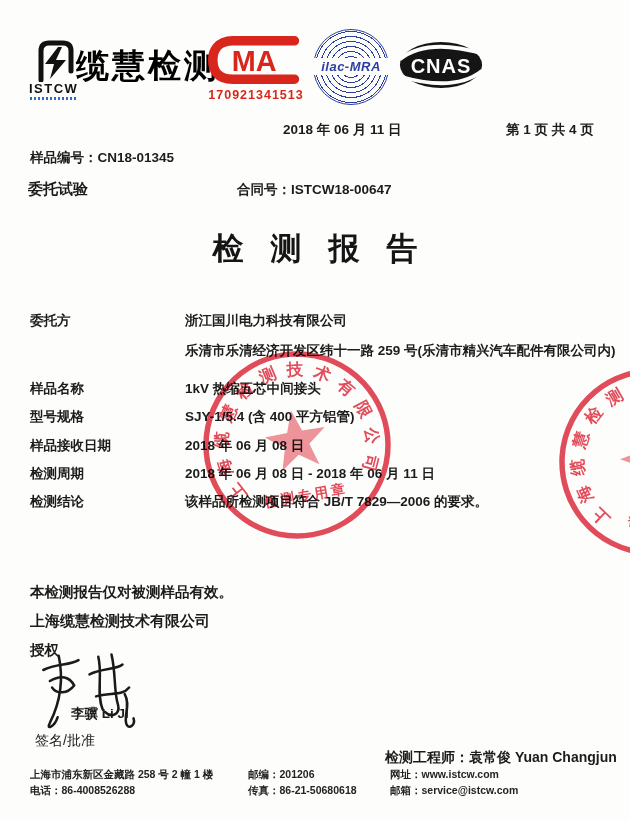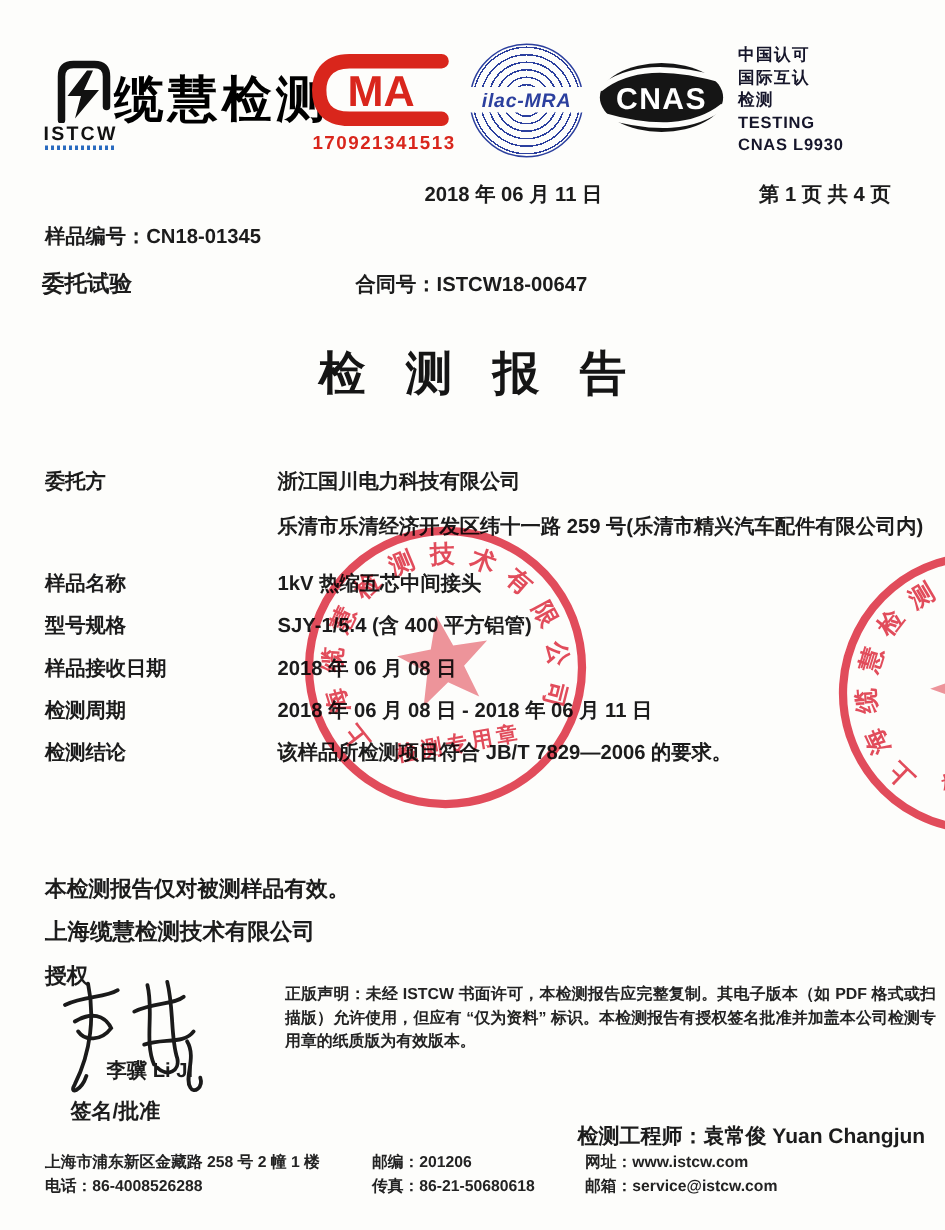--- a/index.html
+++ b/index.html
@@ -41,21 +41,21 @@
   
   .frow{left:0;top:0;width:630px;height:20px;}
   .flabel{position:absolute;left:30px;font-size:13.5px;font-weight:800;}
   .fvalue{position:absolute;left:185px;font-size:13.5px;font-weight:700;white-space:nowrap;}
   
   .validity{left:30px;top:583px;font-size:14.5px;font-weight:800;}
   .company{left:30px;top:612px;font-size:15px;font-weight:800;}
   .authorized{left:30px;top:641px;font-size:14.5px;font-weight:800;}
   .disclaimer{left:190px;top:656px;width:434px;font-size:10.6px;font-weight:600;line-height:15.5px;color:#232323;text-align:justify;}
   .approver{left:55px;top:705px;font-size:13.5px;font-weight:800;padding-left:16px;}
-  .signapprove{left:47px;top:732px;font-size:14px;font-weight:700;}
+  .signapprove{left:35px;top:732px;font-size:14px;font-weight:400;}
   .engineer{left:385px;top:749px;font-size:14px;font-weight:800;}
   
   .foot{font-size:10.5px;font-weight:700;color:#232323;white-space:nowrap;}
   .f-addr{left:30px;top:768px;} .f-zip{left:248px;top:768px;} .f-web{left:390px;top:768px;}
   .f-tel{left:30px;top:784px;}  .f-fax{left:248px;top:784px;} .f-mail{left:390px;top:784px;}
   
   .stamp{mix-blend-mode:multiply;opacity:0.88;}
   .stamp-main{left:197px;top:345px;transform:rotate(-10deg);}
   .stamp-edge{left:553px;top:362px;transform:rotate(-18deg);}
   .sig{left:30px;top:648px;}
@@ -83,27 +83,20 @@
     <div class="ilac-band">ilac-MRA</div>
   </div>
 
   <svg class="abs cnas-box" width="86" height="50" viewBox="0 0 90 52">
     <ellipse cx="45" cy="26" rx="43" ry="24" fill="#151515"></ellipse>
     <path d="M 2,20 C 22,4 50,3 88,14" fill="none" stroke="#fdfdfb" stroke-width="4"></path>
     <path d="M 2,38 C 40,49 68,48 88,32" fill="none" stroke="#fdfdfb" stroke-width="4"></path>
     <text x="45" y="34" text-anchor="middle" font-size="21" font-weight="800" fill="#ffffff" letter-spacing="1" font-family="Liberation Sans,sans-serif">CNAS</text>
   </svg>
 
-  <div class="abs accred">
-    <div>中国认可</div>
-    <div>国际互认</div>
-    <div>检测</div>
-    <div class="en">TESTING</div>
-    <div class="en">CNAS L9930</div>
-  </div>
 
   <div class="abs meta m-date">2018 年 06 月 11 日</div>
   <div class="abs meta m-page">第 1 页 共 4 页</div>
   <div class="abs meta m-sample"><span>样品编号：</span><span>CN18-01345</span></div>
   <div class="abs meta m-contract"><span>合同号：</span><span>ISTCW18-00647</span></div>
   <div class="abs m-testtype">委托试验</div>
 
   <div class="abs doc-title">检测报告</div>
 
   <div class="abs frow" style="top:312px">
@@ -144,21 +137,20 @@
       <path d="M 22,7 C 26,26 24,48 14,68 C 10,75 18,72 21,63"></path>
       <path d="M 14,30 C 24,24 32,26 36,34 C 30,42 20,42 16,36"></path>
       <path d="M 50,24 C 62,18 74,20 80,15"></path>
       <path d="M 58,8 C 62,24 56,42 62,56"></path>
       <path d="M 70,6 C 74,22 72,40 76,52 C 78,60 70,64 64,58"></path>
       <path d="M 56,44 C 68,40 80,44 86,36"></path>
       <path d="M 82,42 C 88,52 80,64 84,70 C 86,74 92,70 90,64"></path>
     </g>
   </svg>
 
-  <div class="abs disclaimer">正版声明：未经 ISTCW 书面许可，本检测报告应完整复制。其电子版本（如 PDF 格式或扫描版）允许使用，但应有 “仅为资料” 标识。本检测报告有授权签名批准并加盖本公司检测专用章的纸质版为有效版本。</div>
   <div class="abs approver">李骥  Li Ji</div>
   <div class="abs signapprove">签名/批准</div>
   <div class="abs engineer">检测工程师：袁常俊  Yuan Changjun</div>
 
   <div class="abs foot f-addr">上海市浦东新区金藏路 258 号 2 幢 1 楼</div>
   <div class="abs foot f-zip"><span>邮编：</span><span>201206</span></div>
   <div class="abs foot f-web"><span>网址：</span><span>www.istcw.com</span></div>
   <div class="abs foot f-tel"><span>电话：</span><span>86-4008526288</span></div>
   <div class="abs foot f-fax"><span>传真：</span><span>86-21-50680618</span></div>
   <div class="abs foot f-mail"><span>邮箱：</span><span>service@istcw.com</span></div>

